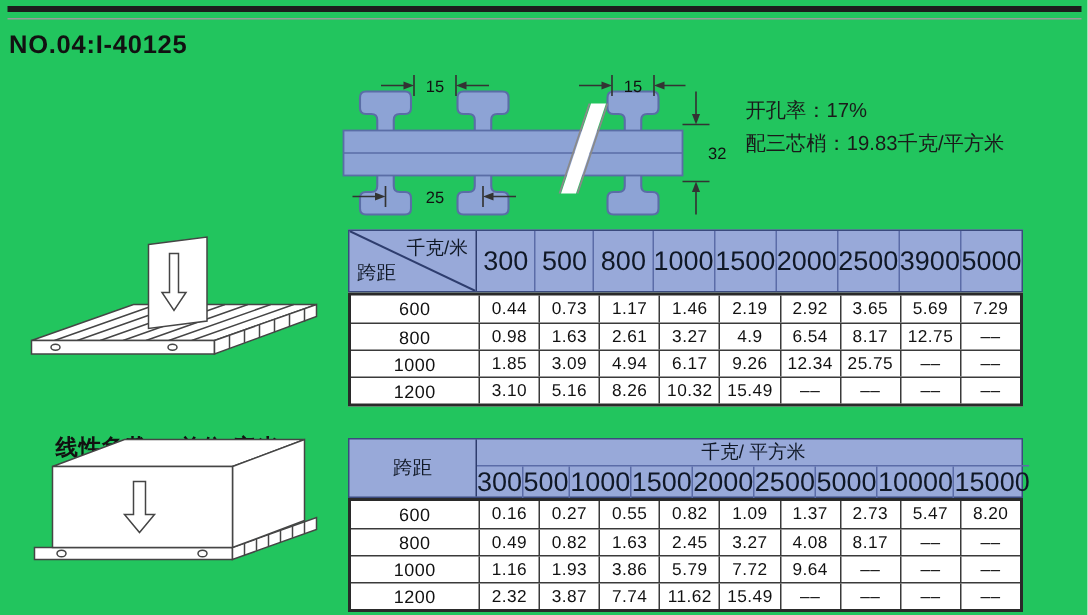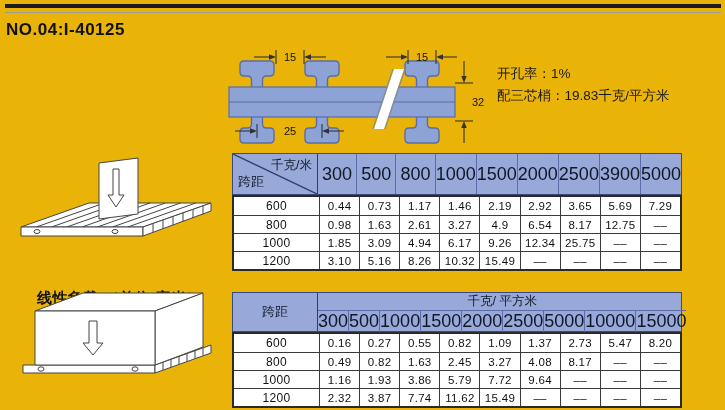--- a/index.html
+++ b/index.html
@@ -1,16 +1,16 @@
 <!DOCTYPE html>
 <html><head>
 <meta charset="utf-8">
 <style>
   html,body{margin:0;padding:0;background:#fff;}
-  .page{position:relative;width:725px;height:410px;background:#eab308;overflow:hidden;
+  .page{position:relative;width:725px;height:410px;background:#22c55e;overflow:hidden;
         font-family:"Liberation Sans",sans-serif;color:#111;}
   .rule-thick{position:absolute;left:5px;top:4px;width:716px;height:4px;background:#1c1c1c;}
   .rule-thin{position:absolute;left:5px;top:12px;width:716px;height:1px;background:#9a9a9a;}
   .title{position:absolute;left:6px;top:20px;font-size:17px;font-weight:bold;letter-spacing:.5px;color:#111;}
 
   .xsec{position:absolute;left:227px;top:47px;}
   .xsec text{font-family:"Liberation Sans",sans-serif;font-size:11px;fill:#111;}
 
   .specs{position:absolute;left:497px;top:63px;}
   .specs .spec{font-size:13.5px;line-height:22px;color:#1a1a1a;}
@@ -109,21 +109,21 @@
         <line x1="228" y1="74" x2="246" y2="74"></line>
       <line x1="237" y1="14" x2="237" y2="32"></line>
         <polygon points="237,36 234.3,29 239.7,29" stroke="none"></polygon>
       <line x1="237" y1="96" x2="237" y2="78"></line>
         <polygon points="237,74 234.3,81 239.7,81" stroke="none"></polygon>
     </g>
     <text x="245" y="59" text-anchor="start">32</text>
   </svg>
 
   <div class="specs">
-      <div class="spec">开孔率：1%</div>
+      <div class="spec">开孔率：17%</div>
       <div class="spec">配三芯梢：19.83千克/平方米</div>
     </div>
 
   <svg class="fig fig1" width="205" height="95" viewBox="0 0 205 95">
     <g fill="#ffffff" stroke="#454545" stroke-width="1">
       <polygon points="6,70 128,70 196,46 74,46"></polygon>
       <path d="M21.3,70 L89.3,46 M36.5,70 L104.5,46 M51.8,70 L119.8,46 M67,70 L135,46
                M82.3,70 L150.3,46 M97.5,70 L165.5,46 M112.8,70 L180.8,46" fill="none"></path>
       <polygon points="6,70 128,70 128,79 6,79"></polygon>
       <ellipse cx="22" cy="74.5" rx="3" ry="2"></ellipse>

